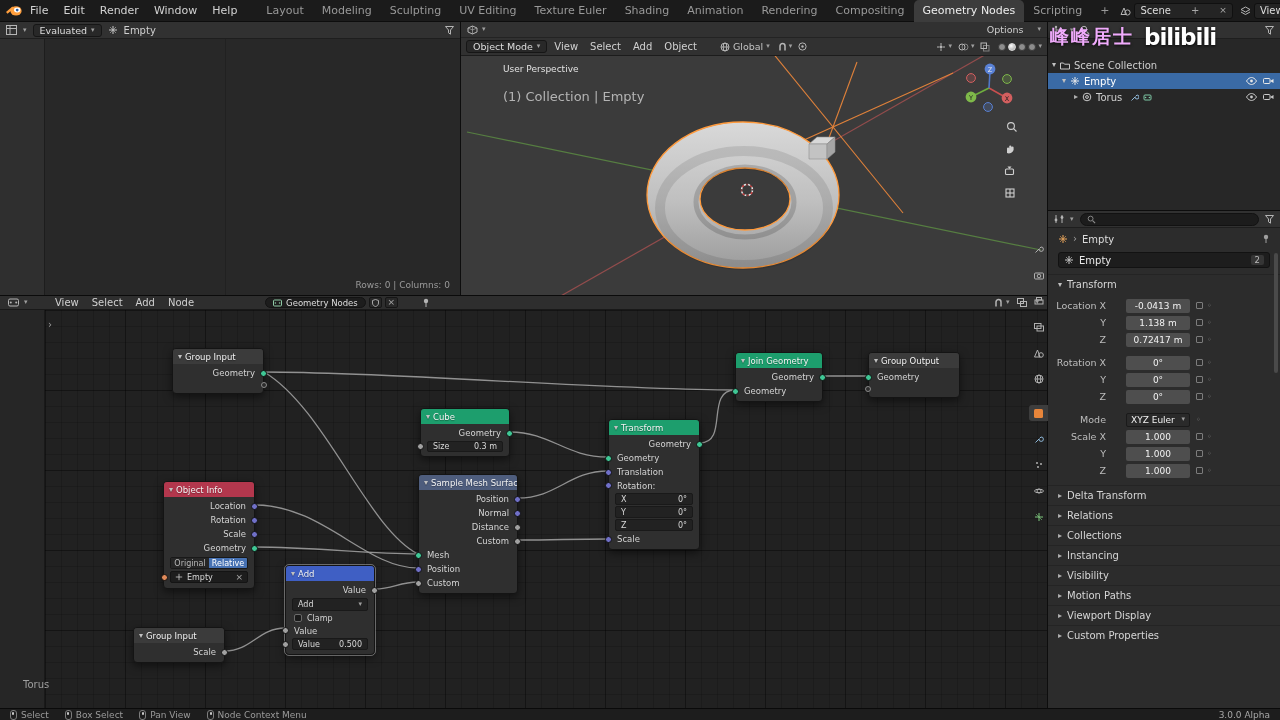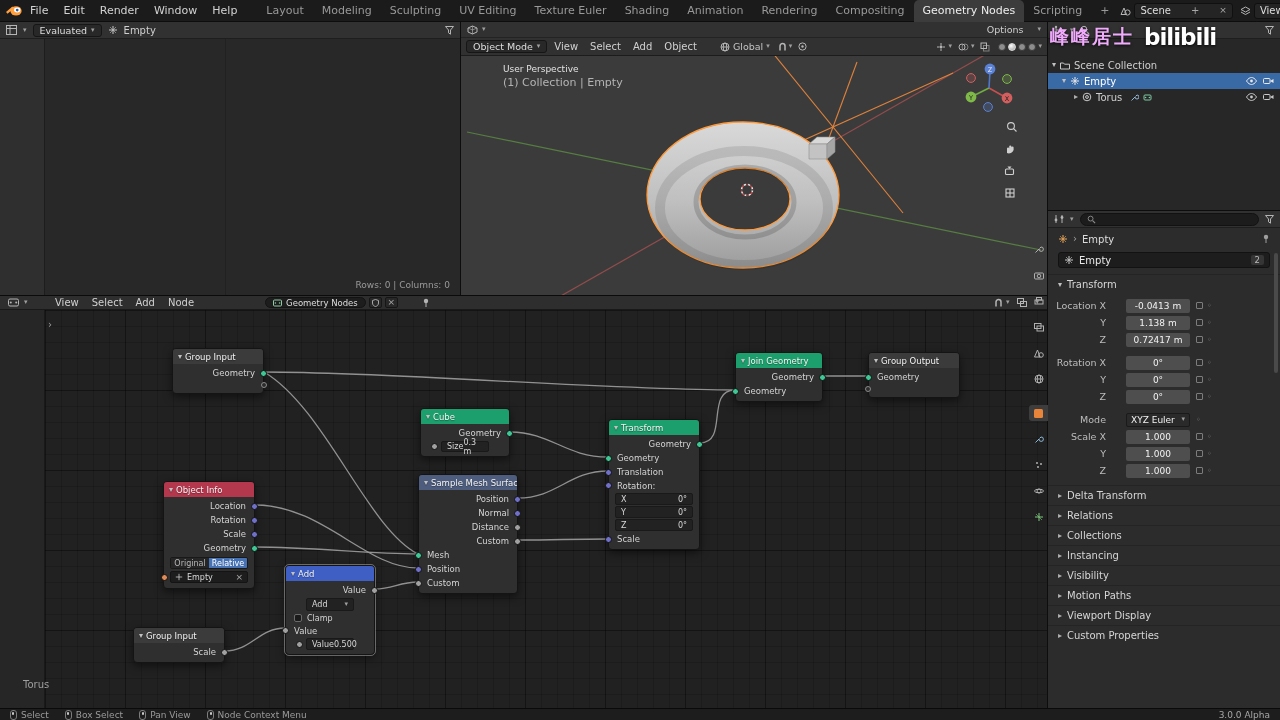--- a/index.html
+++ b/index.html
@@ -32,21 +32,21 @@
 
 .ss{left:0;top:22px;width:460px;height:273px;background:#282828}
 .ss-gutter{position:absolute;left:0;top:17px;bottom:0;width:45px;background:#2f2f2f;border-right:1px solid #1d1d1d}
 .ss-col{position:absolute;left:225px;top:17px;bottom:0;width:1px;background:#212121}
 .ss-foot{position:absolute;right:10px;bottom:5px;font-size:9px;color:#9a9a9a}
 
 .vp{left:460px;top:22px;width:587px;height:273px;background:#3b3b3b;border-left:1px solid #0d0d0d;overflow:hidden}
 .vp-h1{height:16px;background:#313131;border-bottom:1px solid #232323;display:flex;align-items:center;gap:4px;padding:0 6px;font-size:9.5px}
 .vp-h2{height:18px;background:#313131;border-bottom:1px solid #1c1c1c;display:flex;align-items:center;gap:2px;padding:0 5px;font-size:10px}
 .ovl1{font-size:9px;color:#e2e2e2}
-.ovl2{font-size:11px;color:#b4b4b4;margin-top:2px}
+.ovl2{font-size:13px;color:#b4b4b4;margin-top:15px}
 .balls{display:flex;gap:2px;align-items:center}
 .ball{width:8px;height:8px;border-radius:50%;background:#8d8d8d;border:1px solid #3a3a3a}
 .ball.on{background:radial-gradient(circle at 35% 30%,#fff,#9a9a9a);border-color:#ddd}
 
 .ol{left:1047px;top:22px;width:233px;height:188px;background:#272727;border-left:1px solid #0d0d0d}
 .orow{display:flex;align-items:center;height:16px;padding:0 4px;gap:4px;font-size:10px;color:#cfcfcf;white-space:nowrap}
 .orow.selected{background:#3a6aa5;color:#fff}
 .oright{margin-left:auto;display:flex;gap:6px;align-items:center;padding-right:2px}
 
 .wm{left:1050px;top:24px;display:flex;align-items:center;gap:10px;z-index:40;pointer-events:none}
@@ -84,21 +84,21 @@
 .node{position:absolute;background:#2f2f2f;border:1px solid #141414;border-radius:4px;box-shadow:0 3px 9px rgba(0,0,0,.5);color:#d4d4d4}
 .nhead{display:flex;align-items:center;gap:3px;height:15px;padding:0 5px;border-radius:3px 3px 0 0;font-size:8.5px;color:#f3f3f3;text-shadow:0 1px 1px rgba(0,0,0,.35);white-space:nowrap;overflow:hidden}
 .nbody{padding:2px 0 3px}
 .nrow{position:relative;height:14px;display:flex;align-items:center;padding:0 8px;font-size:8.5px;white-space:nowrap}
 .nrow.out{justify-content:flex-end}
 .nrow.virt{height:10px}
 .sock{position:absolute;top:50%;width:7px;height:7px;margin-top:-3.5px;border-radius:50%;border:1px solid #0f0f0f;z-index:3}
 .sock.l{left:-4px}.sock.r{right:-4px}
 .sock.geo{background:#3fc795}.sock.vec{background:#7070c8}.sock.flt{background:#a1a1a1}.sock.obj{background:#e08a5a}
 .sock.virt{width:6px;height:6px;margin-top:-3px;background:#2c2c2c;border-color:#8a8a8a}
-.nfield{display:flex;align-items:center;justify-content:space-between;height:11px;margin:1px 20px;padding:0 5px;background:#222;border:1px solid #191919;border-radius:2px;font-size:8px;color:#d8d8d8}
+.nfield{display:flex;align-items:center;justify-content:space-between;height:11px;margin:1px 6px;padding:0 5px;background:#222;border:1px solid #191919;border-radius:2px;font-size:8px;color:#d8d8d8}
 .nvec{margin:1px 6px}
 .nvec .nfield{margin:0 0 1px 0}
 .ntoggle{display:flex;height:12px;margin:2px 6px;border-radius:2px;overflow:hidden;font-size:8px;border:1px solid #191919}
 .ntoggle .opt{flex:1;display:flex;align-items:center;justify-content:center;background:#262626;color:#b8b8b8}
 .ntoggle .opt.on{background:#4772b3;color:#fff}
 .nobj{display:flex;align-items:center;gap:4px;height:12px;margin:2px 6px;background:#1d1d1d;border:1px solid #141414;border-radius:2px;padding:0 4px;font-size:8px;color:#d8d8d8;position:relative}
 .ncheckrow{display:flex;align-items:center;gap:5px;height:12px;padding:0 8px;font-size:8px}
 .ncheck{width:8px;height:8px;border:1px solid #6a6a6a;border-radius:2px;background:#1a1a1a;flex:none}
 
 .sb{left:0;top:708px;width:1280px;height:12px;background:#1d1d1d;border-top:1px solid #0a0a0a;display:flex;align-items:center;gap:16px;padding:0 10px;font-size:9px;color:#9a9a9a}

